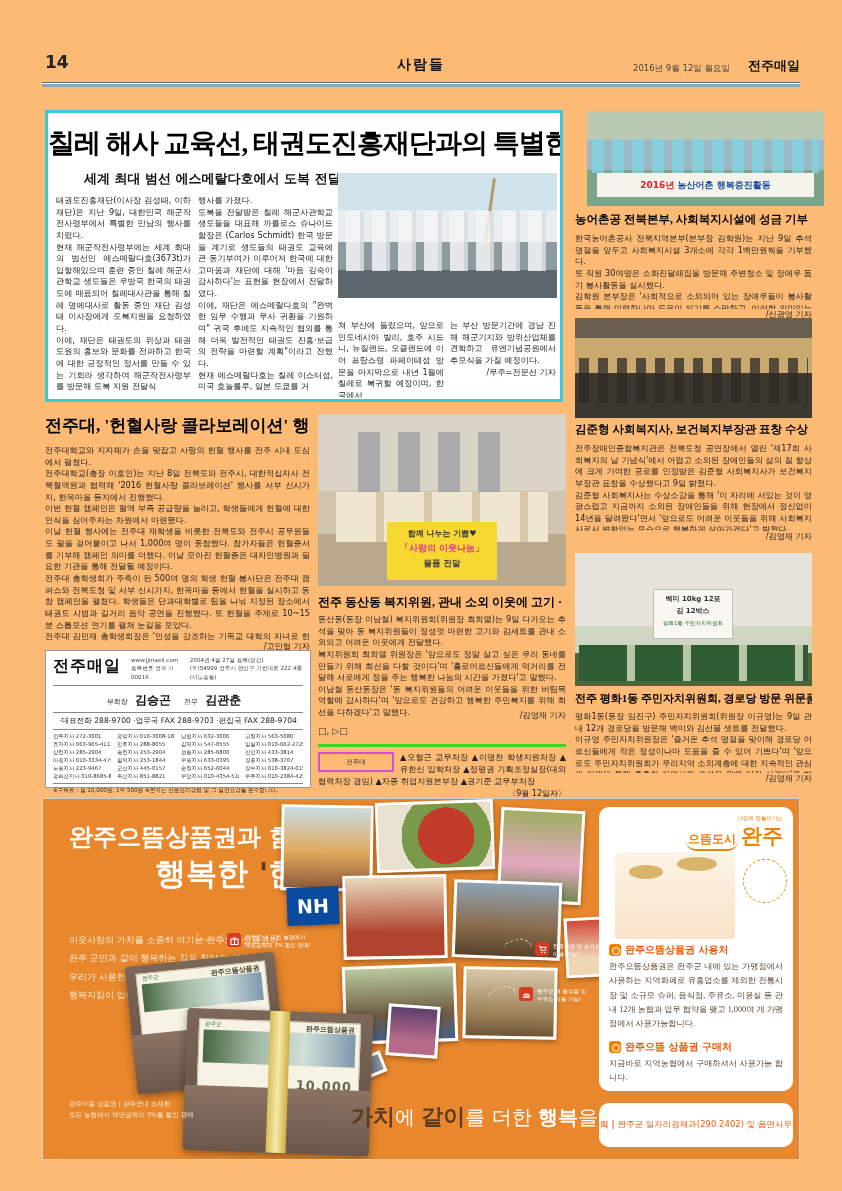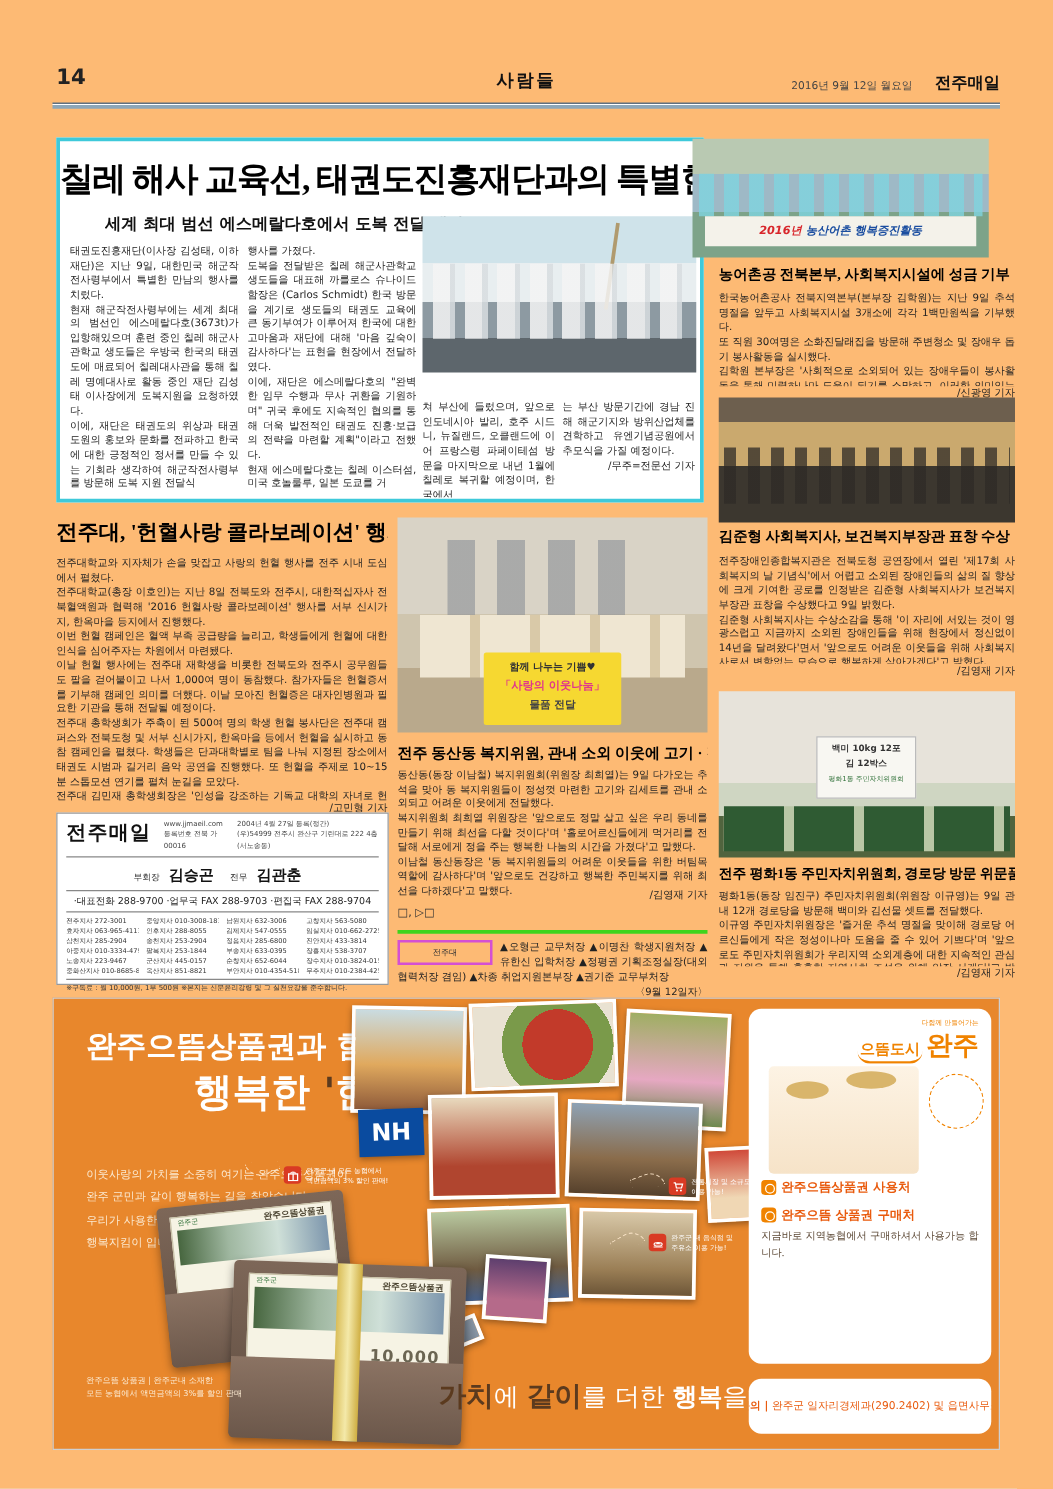--- a/index.html
+++ b/index.html
@@ -70,22 +70,22 @@
   .mast-officers .t { font-size:7px; color:#333; }
   .mast-officers .n { font-size:12px; font-weight:bold; color:#111; margin:0 8px 0 2px; }
   .mast-phones { text-align:center; font-size:7.6px; color:#222; border-bottom:1px solid #888; padding:3px 0; }
   #branch-table { display:grid; grid-template-columns:repeat(4, 1fr); gap:1px 6px; padding:3px 0; border-bottom:1px solid #888; }
   .bcell { font-size:5.3px; color:#333; white-space:nowrap; overflow:hidden; }
   .mast-foot { font-size:5.6px; color:#333; padding-top:3px; white-space:nowrap; overflow:hidden; }
 
   
   .r-art { position:absolute; left:575px; width:237px; }
   .r-h { font-size:11.5px; white-space:nowrap; overflow:hidden; }
-  #r1-photo { left:554px; top:111px; width:237px; height:95px;
-      background:linear-gradient(#b9c9b2 0 30%, #9eb9c6 30% 62%, #7da389 62% 100%);font-style:italic; }
+  #r1-photo { left:587px; top:111px; width:237px; height:95px;
+      background:linear-gradient(#b9c9b2 0 30%, #9eb9c6 30% 62%, #7da389 62% 100%); }
   #r1-photo .vests { position:absolute; left:5px; top:28px; width:227px; height:34px;
       background:repeating-linear-gradient(90deg,#7fd4df 0 12px, transparent 12px 20px); opacity:.8; }
   #r1-photo .banner { position:absolute; left:10px; top:62px; width:217px; height:24px; background:#f4f2ea;
       text-align:center; font-size:9px; font-weight:bold; color:#1b4ea0; line-height:24px; white-space:nowrap; overflow:hidden; }
   #r1-photo .banner b { color:#d8262b; }
   #r2-photo { left:575px; top:318px; width:237px; height:100px;
       background:linear-gradient(#6d5f4e 0 20%, #caa96e 20% 55%, #3c372f 55% 100%); }
   #r2-photo .crowd { position:absolute; left:4px; top:40px; width:229px; height:45px;
       background:repeating-linear-gradient(90deg,#2e2a26 0 10px, transparent 10px 19px); opacity:.75; }
   #r3-photo { left:575px; top:553px; width:237px; height:133px;
@@ -389,20 +389,21 @@
         </div>
         <div class="couple">
           <div class="hat" style="left:14px; top:12px;"></div>
           <div class="hat" style="left:62px; top:4px; width:40px;"></div>
         </div>
         <div class="bubble"></div>
         <div class="sec-title">
           <span class="badge"></span>
           <span>완주으뜸상품권 사용처</span>
         </div>
+        <div class="sec-body">완주으뜸상품권은 완주군 내에 있는 가맹점에서 사용하는 지역화폐로 유흥업소를 제외한 전통시장 및 소규모 슈퍼, 음식점, 주유소, 미용실 등 관내 12개 농협과 업무 협약을 맺고 1,000여 개 가맹점에서 사용가능합니다.</div>
         <div class="sec-title" style="margin-top:8px;">
           <span class="badge"></span>
           <span>완주으뜸 상품권 구매처</span>
         </div>
         <div class="sec-body">지금바로 지역농협에서 구매하셔서 사용가능 합니다.</div>
       </div>
       <div class="panel-card" id="panel-contact">
         <div class="c"><b>문의 | </b><span>완주군 일자리경제과(290.2402) 및 읍면사무소</span></div>
       </div>
     </div>

